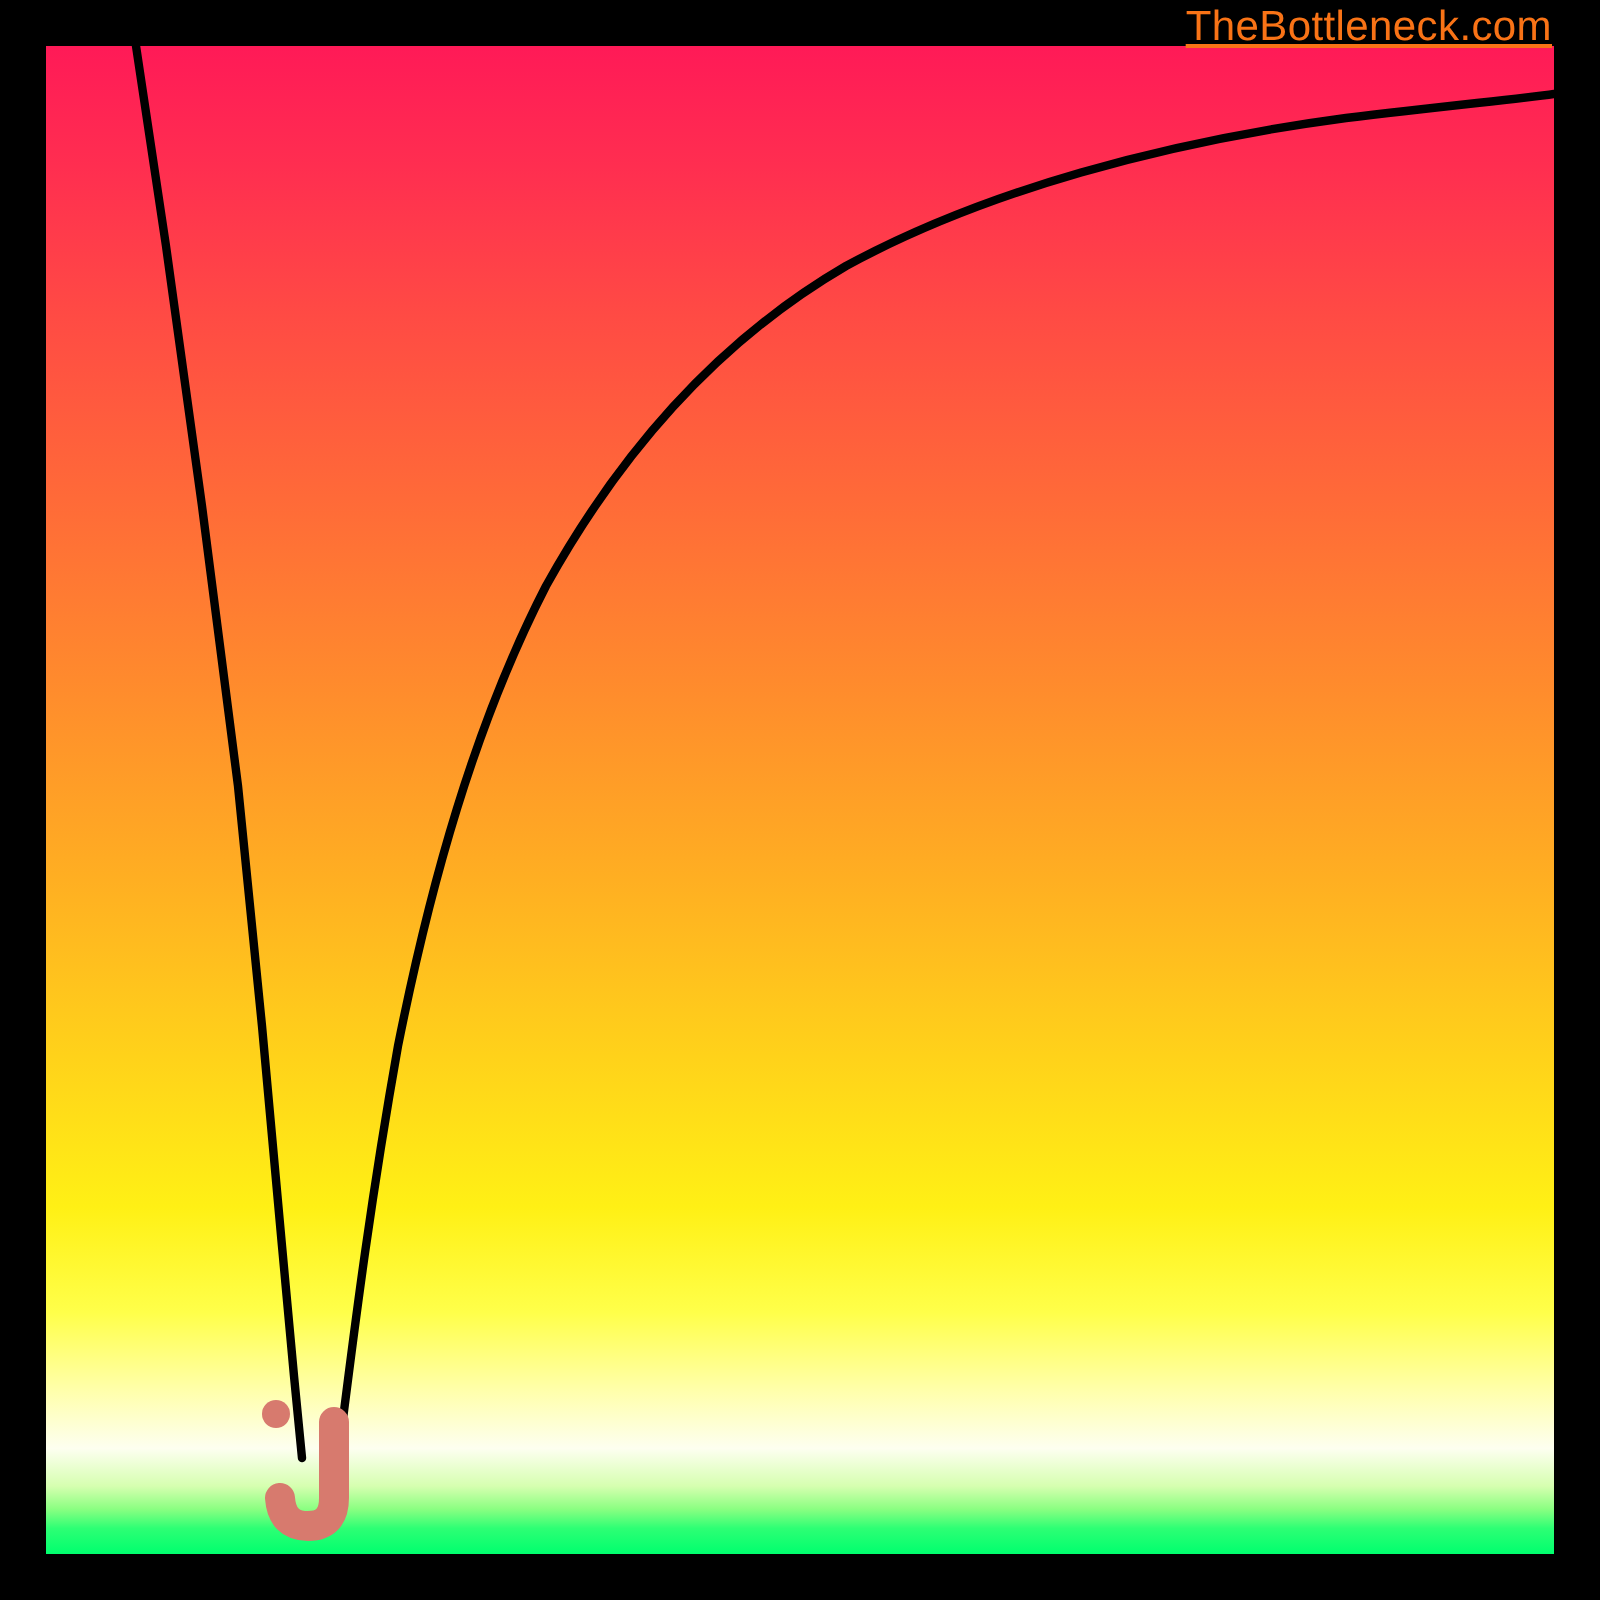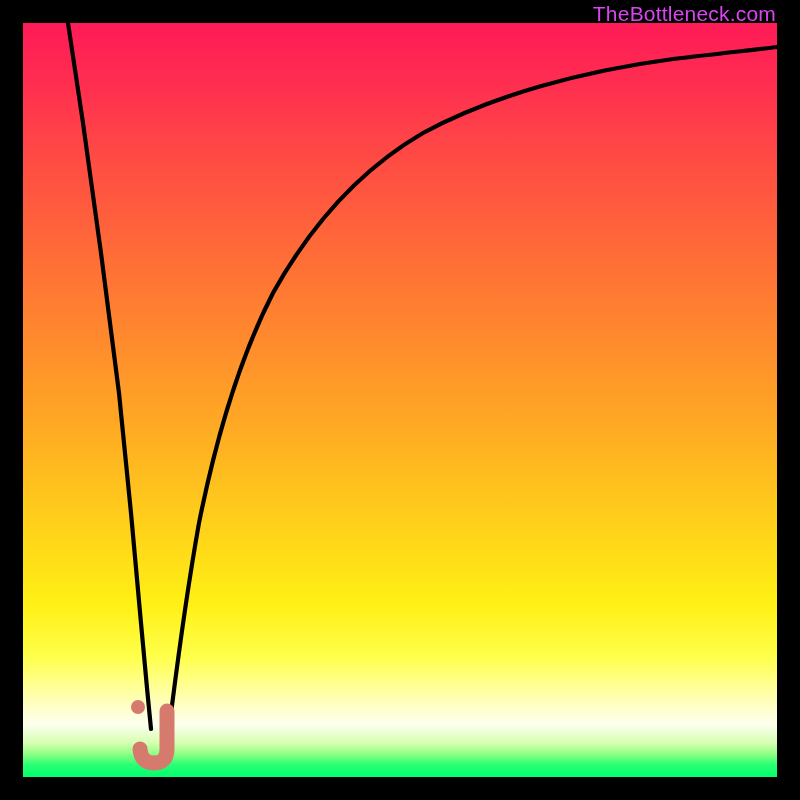--- a/index.html
+++ b/index.html
@@ -48,24 +48,25 @@
     );
   }
   .curve-svg {
     position: absolute;
     inset: 0;
   }
   .attribution {
     position: absolute;
     top: 2px;
     right: 24px;
-    color: #d946ef;
+    color: #f97316;
     font-size: 21px;
     font-weight: 400;
     letter-spacing: 0.2px;
+    text-decoration: underline;
   }
 </style>
 </head>
 <body>
 
 <div class="frame">
 
   <div class="plot-area">
     <div class="gradient-bg"></div>
 

